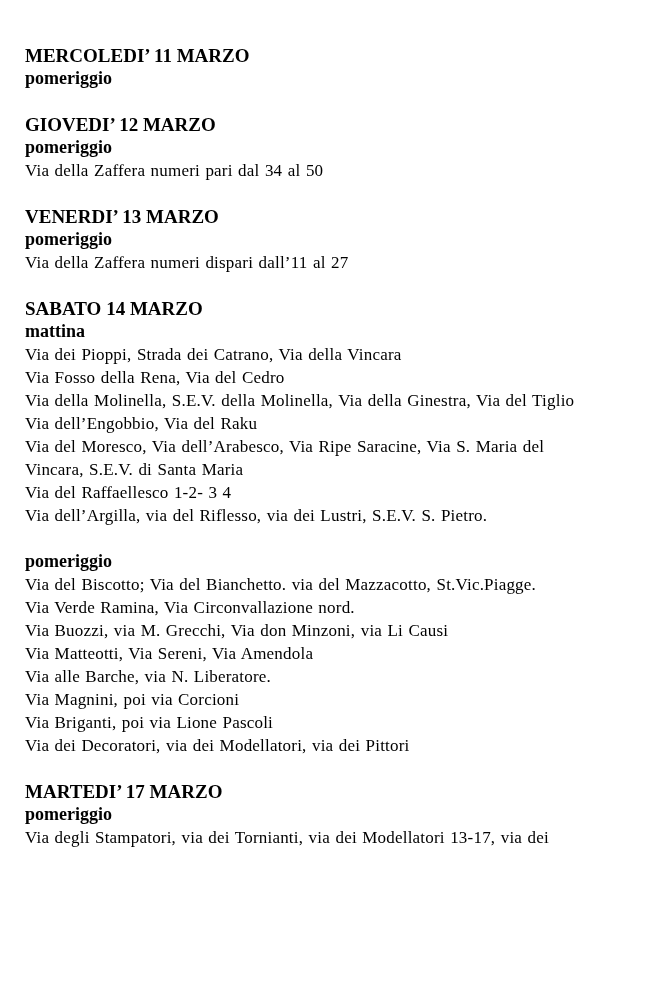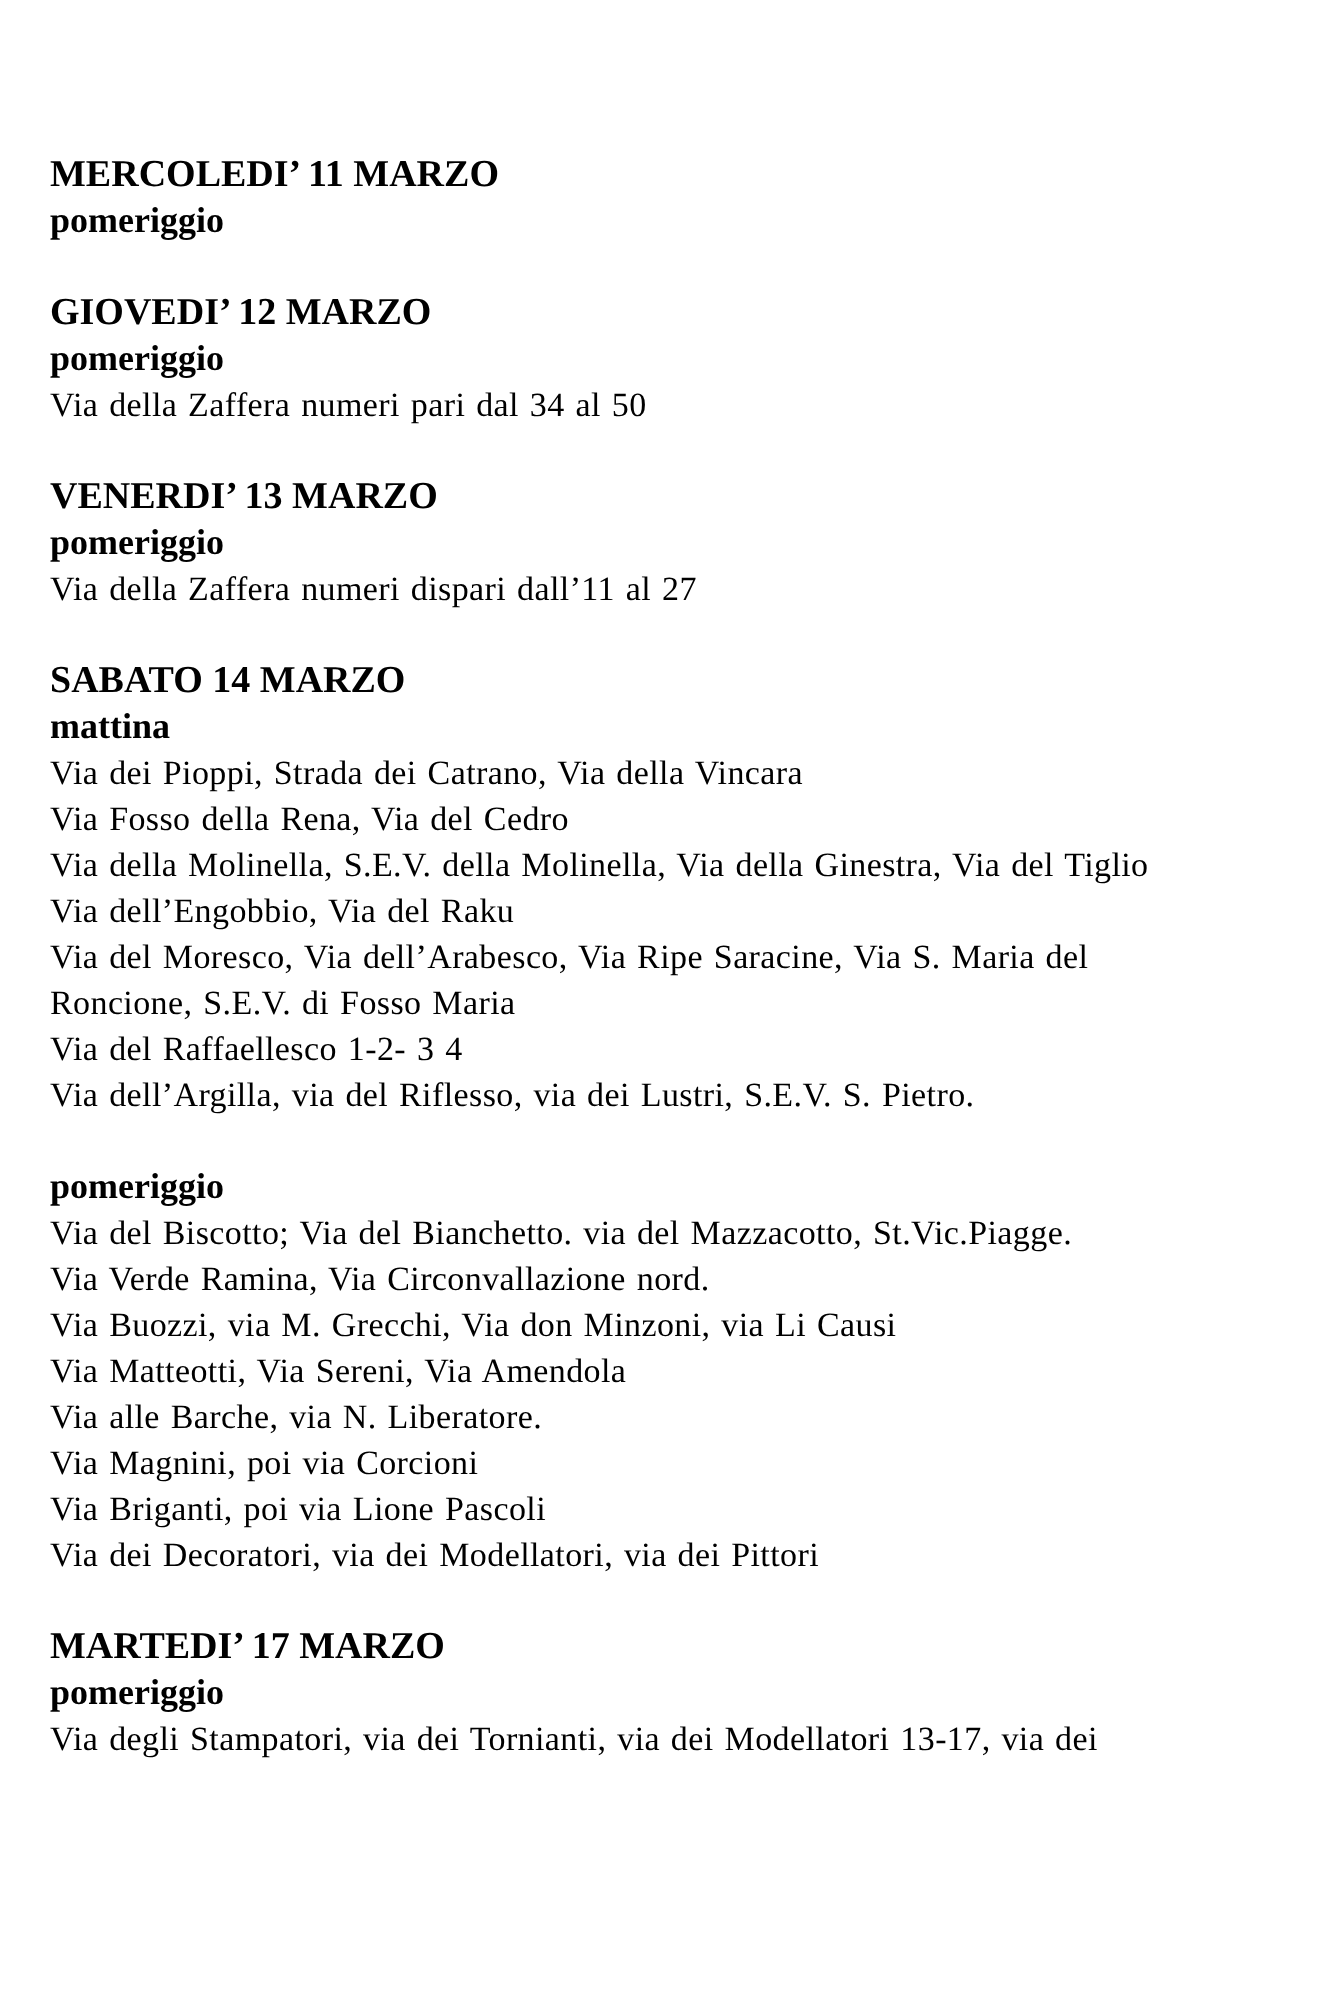--- a/index.html
+++ b/index.html
@@ -7,21 +7,21 @@
     padding: 0;
     background: #ffffff;
   }
   .page {
     position: relative;
     width: 666px;
     height: 1000px;
     box-sizing: border-box;
     background: #ffffff;
     color: #000000;
-    padding: 76px 24px 0 25px;
+    padding: 44px 24px 0 25px;
     overflow: hidden;
     font-family: "Liberation Serif", "DejaVu Serif", serif;
   }
   .section {
     margin: 0 0 23px 0;
   }
   .day-header {
     margin: 0;
     font-size: 19px;
     font-weight: bold;
@@ -90,21 +90,21 @@
   <div class="street-line">Via dei Pioppi, Strada dei Catrano, Via della Vincara</div>
 
   <div class="street-line">Via Fosso della Rena, Via del Cedro</div>
 
   <div class="street-line">Via della Molinella, S.E.V. della Molinella, Via della Ginestra, Via del Tiglio</div>
 
   <div class="street-line">Via dell’Engobbio, Via del Raku</div>
 
   <div class="street-line">Via del Moresco, Via dell’Arabesco, Via Ripe Saracine, Via S. Maria del</div>
 
-  <div class="street-line">Roncione, S.E.V. di Fosso Maria</div>
+  <div class="street-line">Vincara, S.E.V. di Santa Maria</div>
 
   <div class="street-line">Via del Raffaellesco 1-2- 3 4</div>
 
   <div class="street-line">Via dell’Argilla, via del Riflesso, via dei Lustri, S.E.V. S. Pietro.</div>
 </div>
   </div>
 
   <div class="block">
     <div class="period-label">pomeriggio</div>
     <div class="lines">

